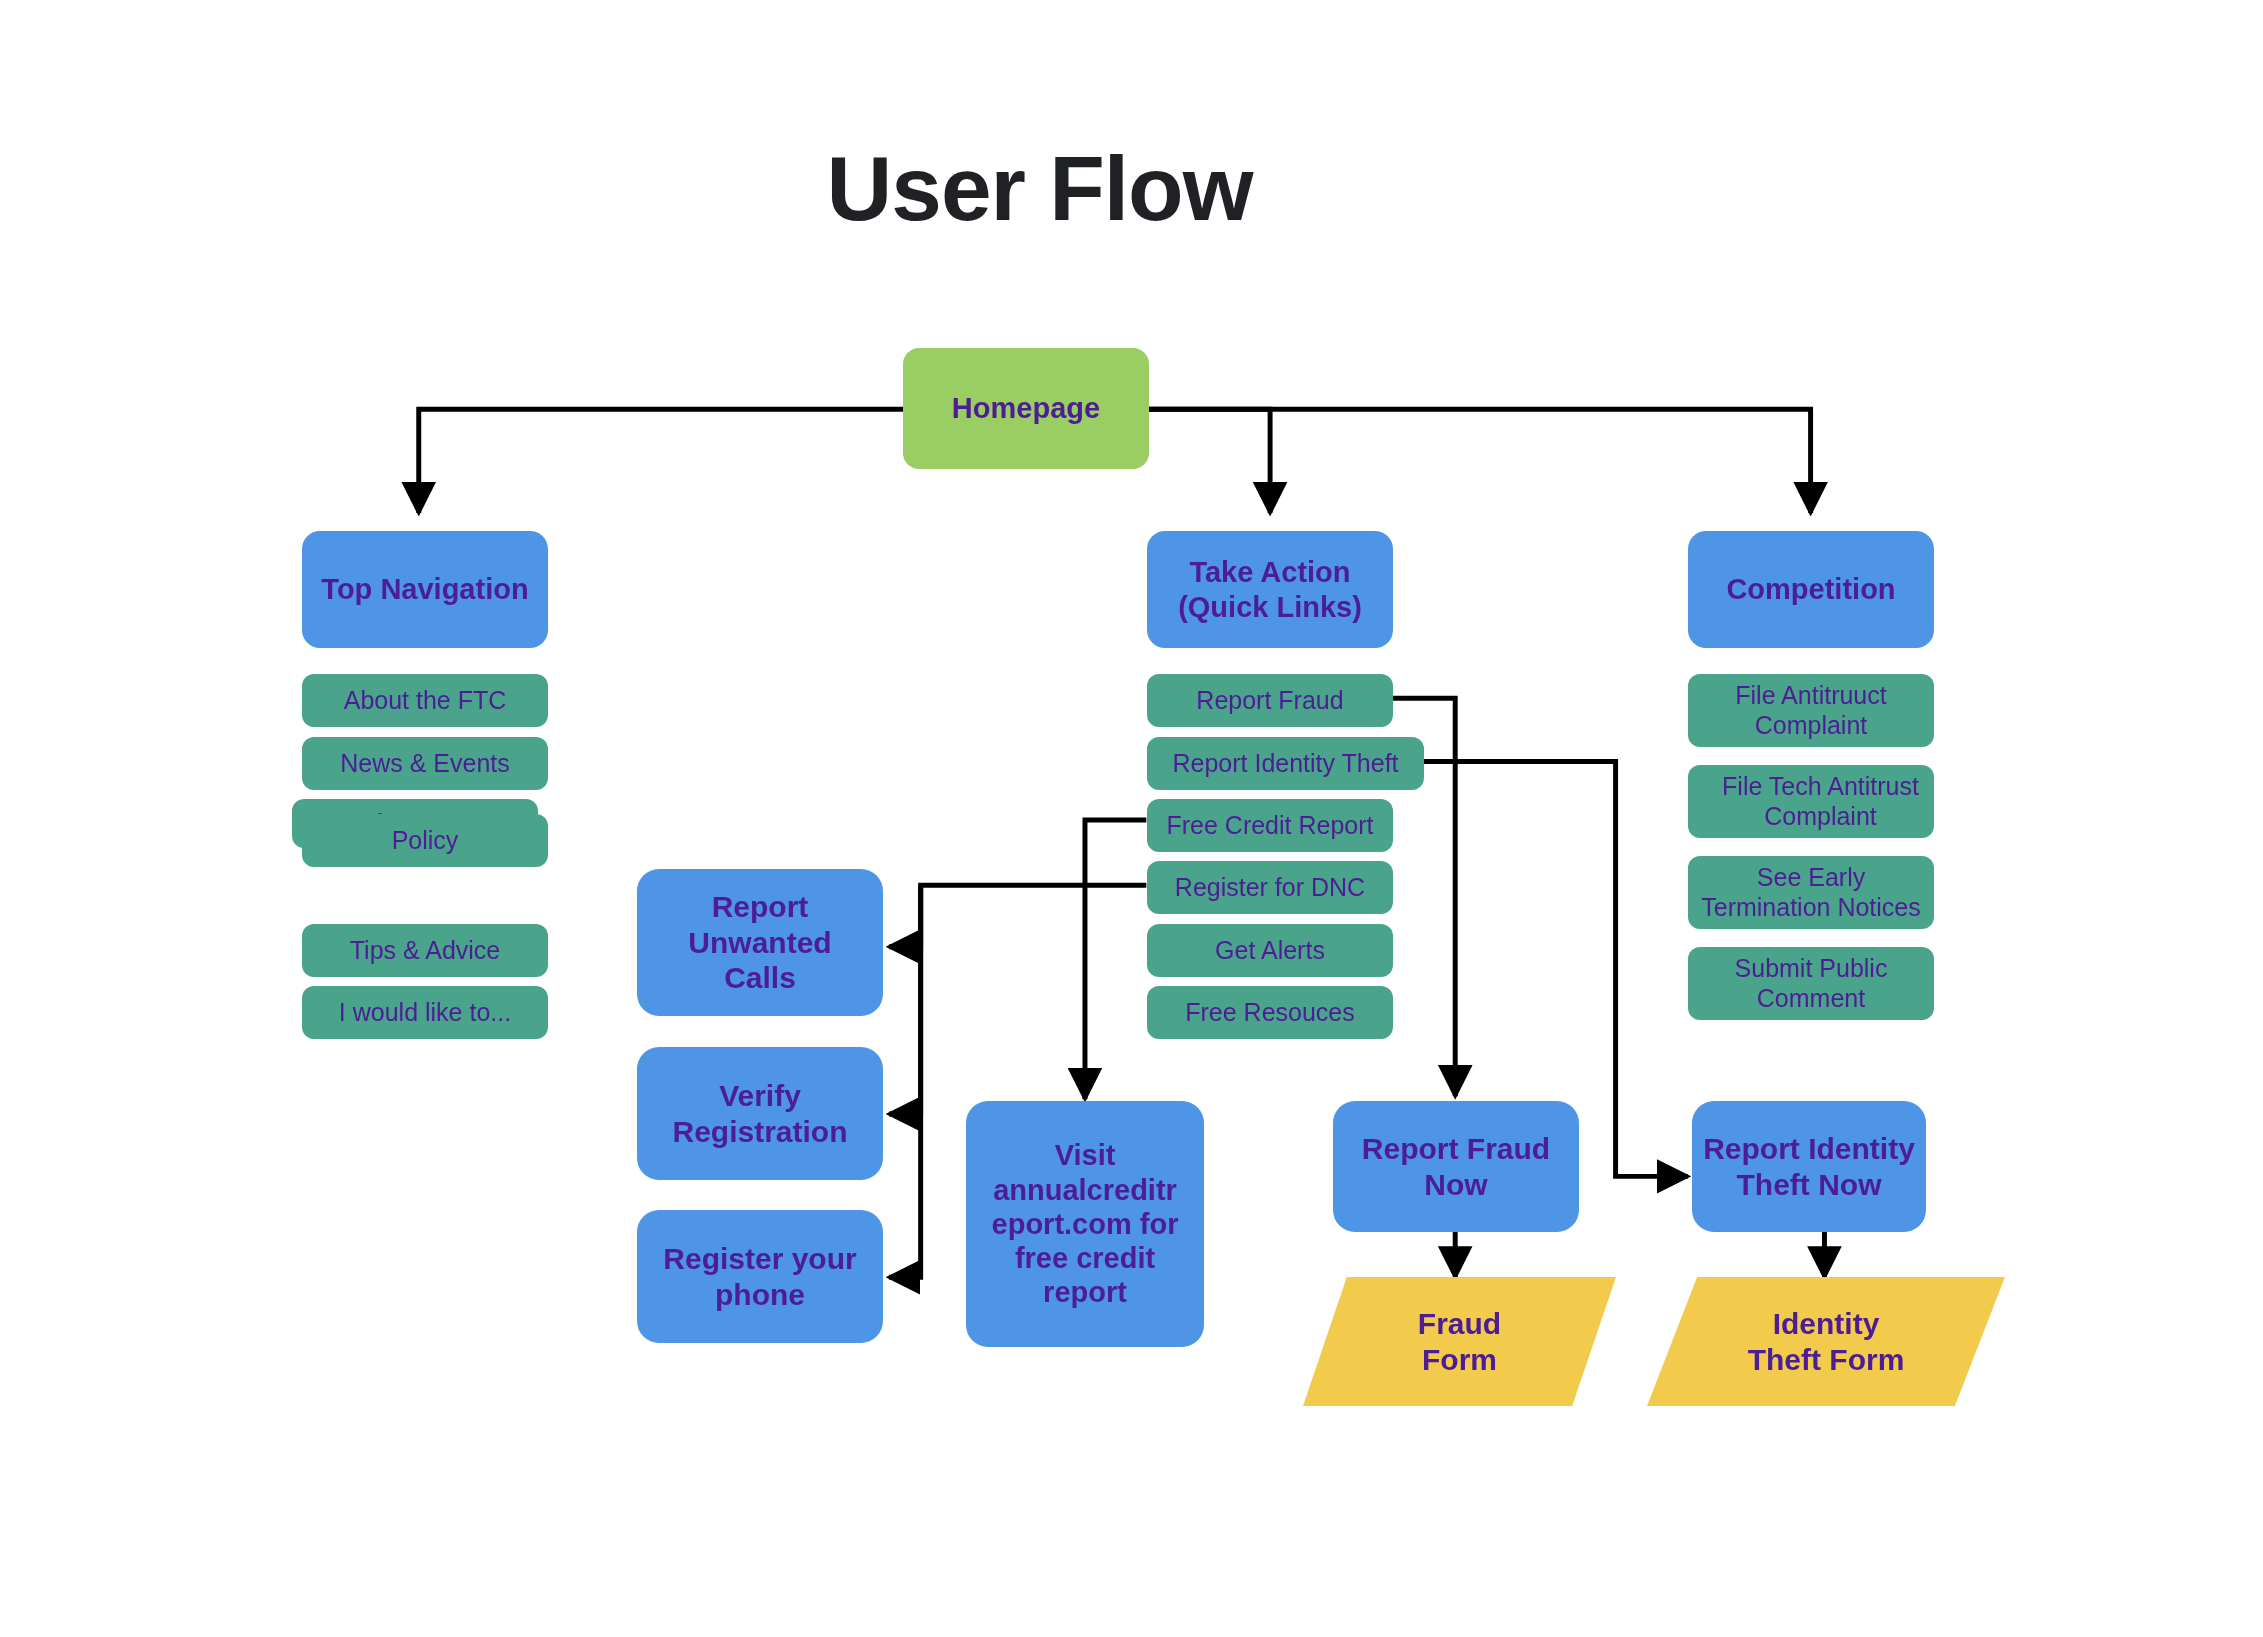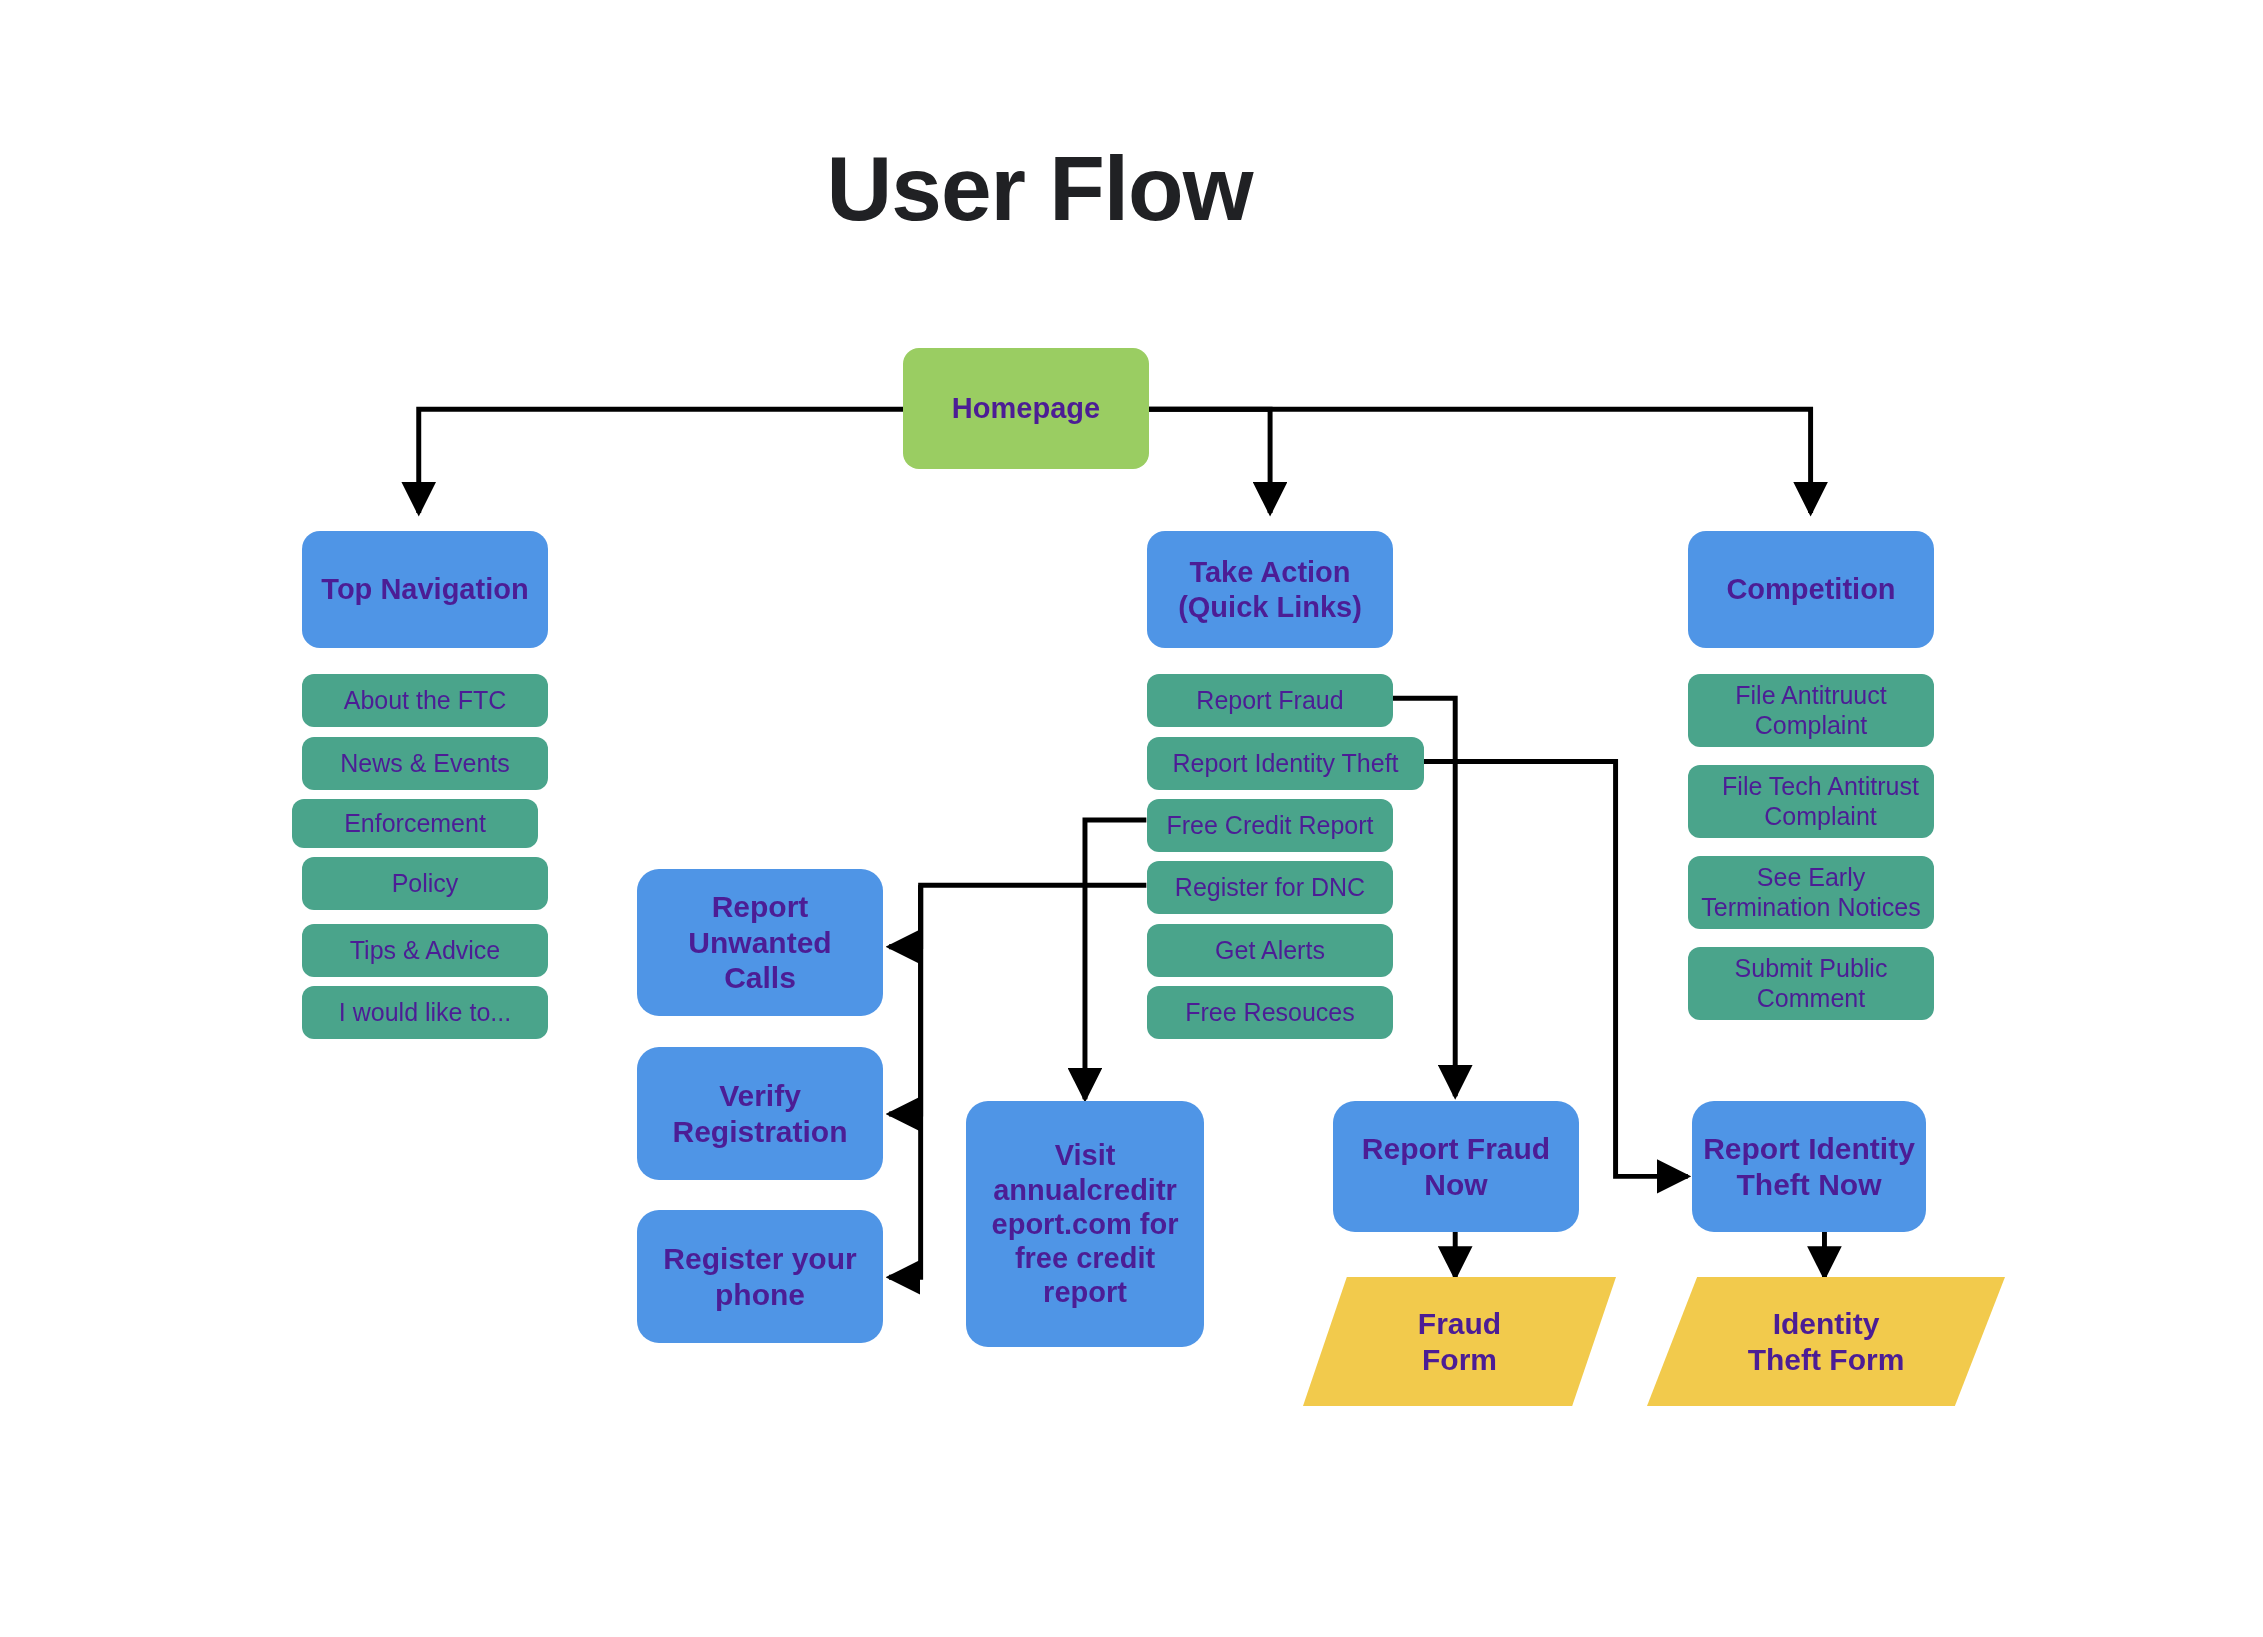--- a/index.html
+++ b/index.html
@@ -140,21 +140,21 @@
 
   <div class="node leaf" style="left:302px; top:674px; width:246px; height:53px;">
     <span class="lbl">About the FTC</span>
   </div>
   <div class="node leaf" style="left:302px; top:737px; width:246px; height:53px;">
     <span class="lbl">News &amp; Events</span>
   </div>
   <div class="node leaf" style="left:292px; top:799px; width:246px; height:49px;">
     <span class="lbl">Enforcement</span>
   </div>
-  <div class="node leaf" style="left:302px; top:857px; width:246px; height:53px;align-items:center;">
+  <div class="node leaf" style="left:302px; top:814px; width:246px; height:53px;align-items:center;">
     <span class="lbl">Policy</span>
   </div>
   <div class="node leaf" style="left:302px; top:924px; width:246px; height:53px;">
     <span class="lbl">Tips &amp; Advice</span>
   </div>
   <div class="node leaf" style="left:302px; top:986px; width:246px; height:53px;">
     <span class="lbl">I would like to...</span>
   </div>
 
   <div class="node leaf" style="left:1147px; top:674px; width:246px; height:53px;">

